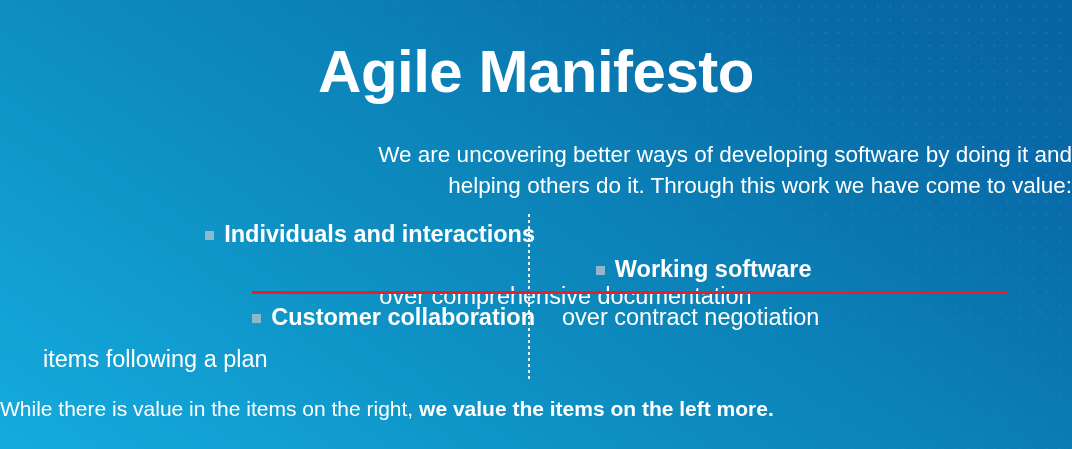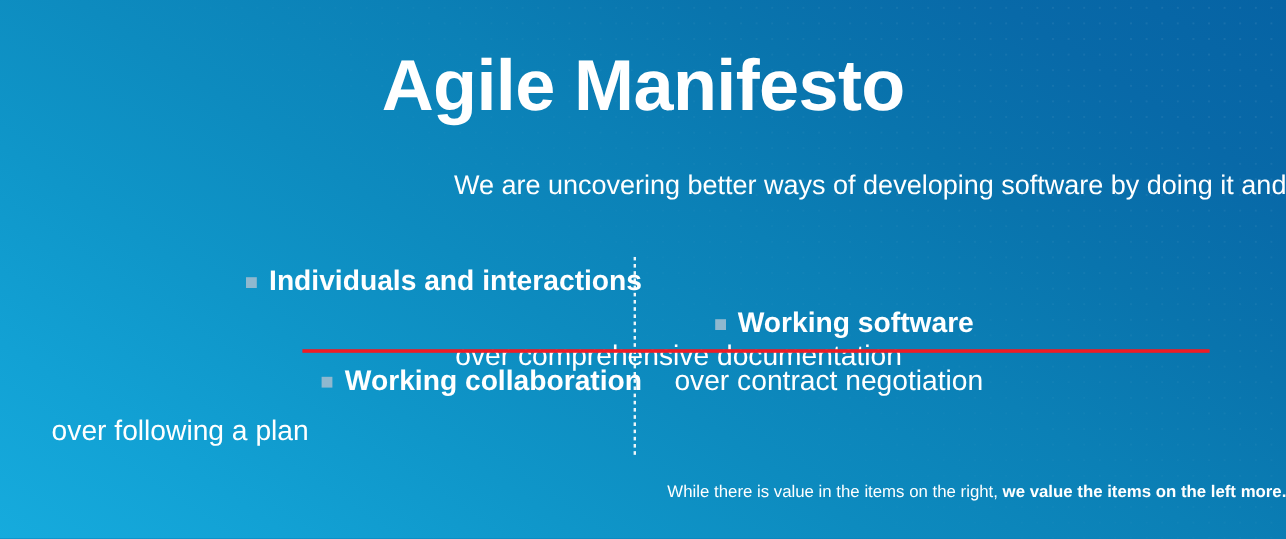--- a/index.html
+++ b/index.html
@@ -153,42 +153,43 @@
     width: 756px;
     height: 3px;
     background: #ee1c25;
   }
 
   .footer {
     position: absolute;
     top: 396px;
     left: 0;
     width: 1072px;
-    text-align: right;
-    color: #ffffff;
-    font-size: 14px;
+    text-align: left;
+    color: #ffffff;
+    font-size: 21px;
     font-weight: normal;
     line-height: 26px;
   }
   .footer b {
     font-weight: bold;
   }
 </style>
 </head>
 <body>
 
 <div class="slide">
   <div class="texture"></div>
 
   <div class="content">
 
     <div class="title">Agile Manifesto</div>
 
     <div class="subtitle">
       <div>We are uncovering better ways of developing software by doing it and</div>
+      <div>helping others do it. Through this work we have come to value:</div>
     </div>
 
     <div class="values">
 
       <div class="divider"></div>
 
       <div class="row row-0">
         <div class="left-cell">
           <span class="bullet"></span>
           <span class="left-label">Individuals and interactions</span>
@@ -201,30 +202,30 @@
           <span class="left-label">Working software</span>
         </div>
         <div class="right-cell">
           <span class="right-label">over comprehensive documentation</span>
         </div>
       </div>
 
       <div class="row row-2">
         <div class="left-cell">
           <span class="bullet"></span>
-          <span class="left-label">Working collaboration</span>
+          <span class="left-label">Customer collaboration</span>
         </div>
         <div class="right-cell">
           <span class="right-label">over contract negotiation</span>
         </div>
       </div>
 
       <div class="row row-3">
         <div class="right-cell">
-          <span class="right-label">over following a plan</span>
+          <span class="right-label">items following a plan</span>
         </div>
       </div>
 
     </div>
 
     <div class="highlight-rule"></div>
 
     <div class="footer">
       <span>While there is value in the items on the right, </span><b>we value the items on the left more.</b>
     </div>

